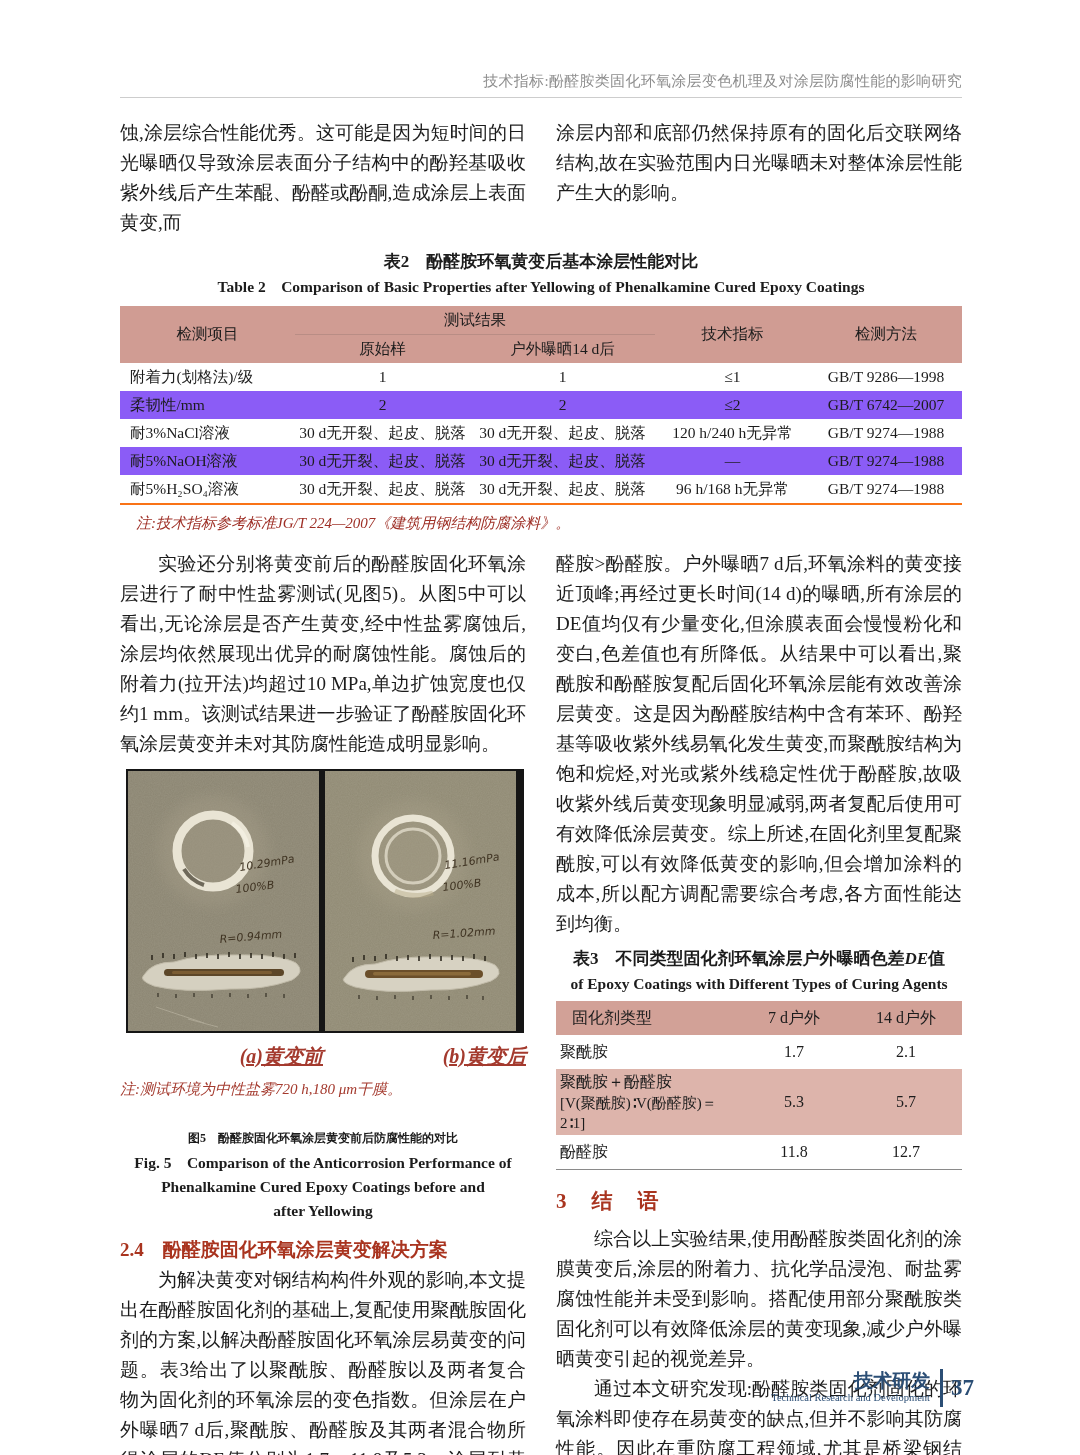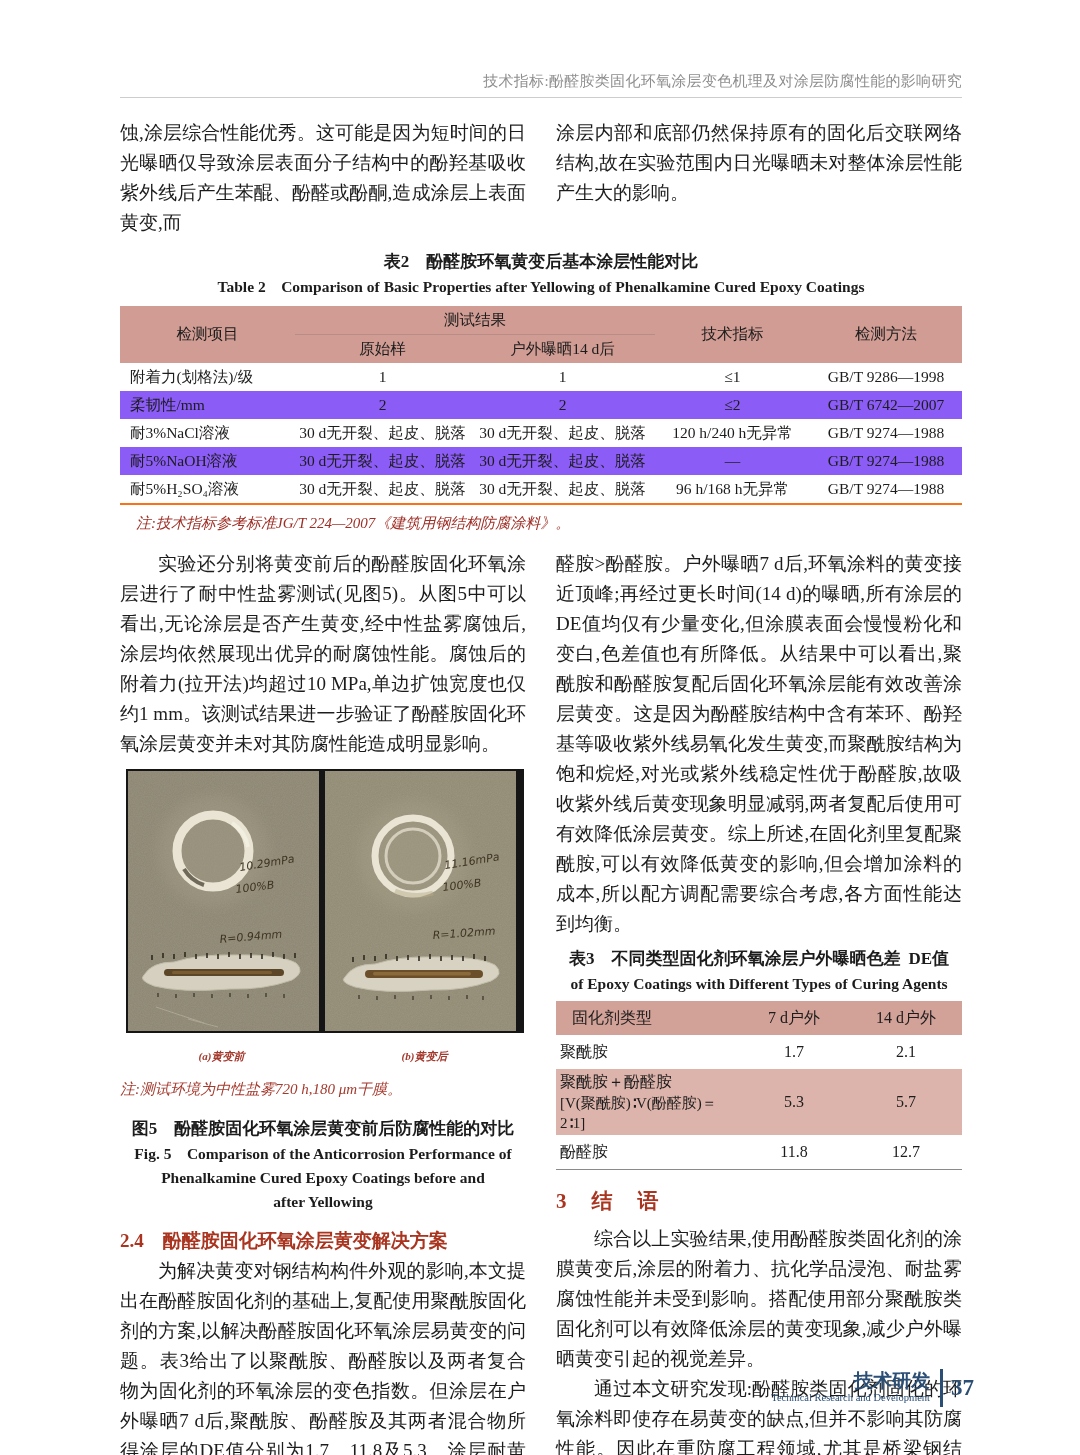--- a/index.html
+++ b/index.html
@@ -27,36 +27,36 @@
   .t2 th,.t2 td{padding:2px 4px;text-align:center;font-weight:normal;height:24px;}
   .t2 thead th{background:#d09c93;}
   .t2 .group{border-bottom:1px solid #b98d85;}
   .t2 td.lbl{text-align:left;padding-left:10px;}
   .t2 tr.shade td{background:#8b5cf6;margin-left:36px;}
   .note-red{color:#9e2f26;font-size:15px;line-height:24px;font-style:italic;margin-top:6px;padding-left:16px;}
   
   .fig-photos{margin-top:10px;margin-left:6px;width:398px;background:#151515;
     display:flex;gap:6px;padding:2px;box-sizing:border-box;}
   .fig-labels{display:flex;margin-top:8px;}
-  .fig-labels span{flex:1;text-align:center;color:#a43a2e;font-size:11px;font-style:italic;font-weight:bold;}
+  .fig-labels span{flex:1;text-align:right;color:#a43a2e;font-size:20px;font-style:italic;font-weight:bold;text-decoration:underline;}
   .fig-note{color:#a43a2e;font-size:15px;font-style:italic;line-height:24px;margin-top:6px;}
-  .fig-cap-cn{text-align:center;font-weight:bold;font-size:17px;line-height:26px;margin-top:15px;}
+  .fig-cap-cn{text-align:center;font-weight:bold;font-size:12px;line-height:26px;margin-top:24px;}
   .fig-cap-en{text-align:center;font-weight:bold;font-size:15.5px;line-height:24px;}
   
   .t3-block{margin-top:8px;}
   .t3{width:406px;margin-top:6px;font-size:16px;border-bottom:1.5px solid #8a8a8a;}
   .t3 th,.t3 td{padding:2px 16px;font-weight:normal;}
   .t3 thead th{background:#d2a197;height:26px;}
   .t3 td{height:26px;}
   .t3 .lbl{text-align:left;padding-left:4px;}
   .t3 .num{text-align:center;width:80px;}
   .t3 tr.shade td{background:#ddb4ab;}
   .t3 .sub{font-size:15px;line-height:20px;display:block;}
   .t3 .main{display:block;line-height:22px;}
-  .it{padding-left:8px;}
+  .it{font-style:italic;}
   
   .sec-heading{color:#a9341f;font-weight:bold;font-size:19px;line-height:30px;margin-top:12px;}
   .sec-heading.big{font-size:21px;letter-spacing:2px;margin-top:16px;margin-bottom:8px;}
   
   .footer{position:absolute;right:106px;bottom:48px;display:flex;align-items:center;}
   .footer-txt{text-align:right;color:#2b4e75;}
   .footer-cn{font-weight:bold;font-size:19px;line-height:20px;font-family:"Liberation Sans","DejaVu Sans",sans-serif;}
   .footer-en{font-size:10.5px;line-height:14px;}
   .footer-bar{width:3px;height:38px;background:#2b4e75;margin:0 8px 0 10px;}
   .footer-num{color:#2b4e75;font-size:23px;font-weight:bold;}

